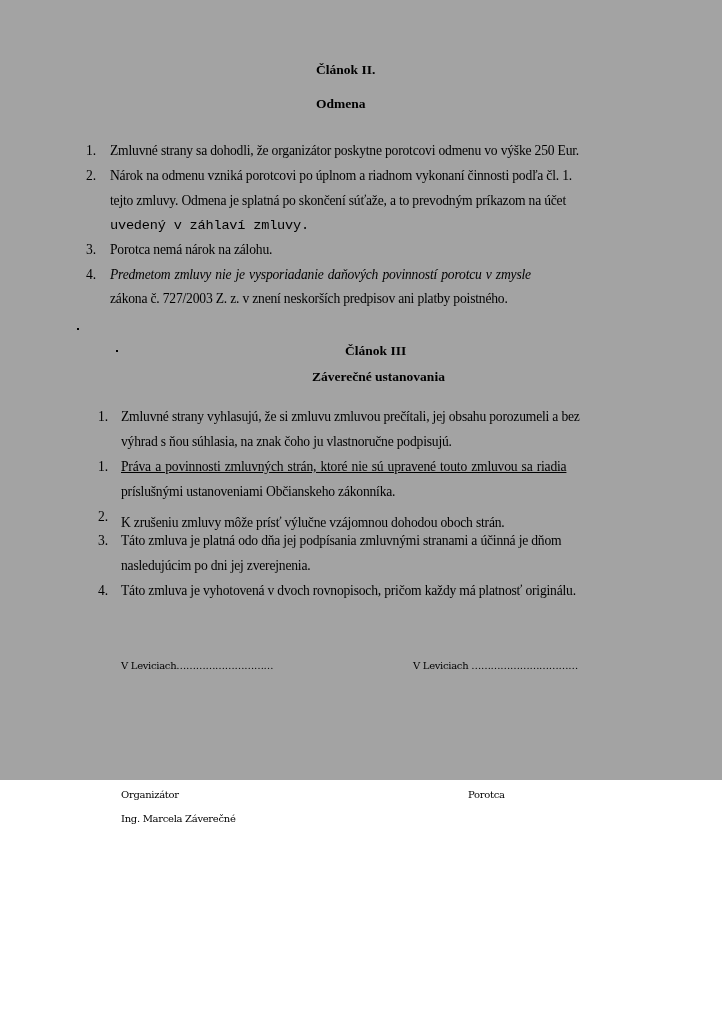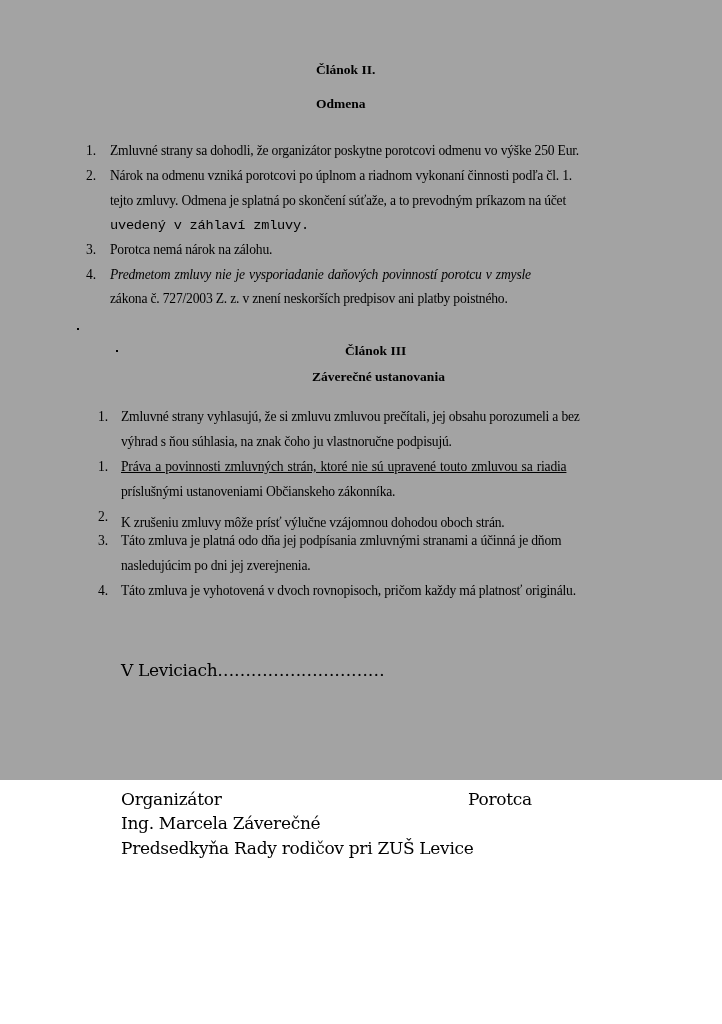--- a/index.html
+++ b/index.html
@@ -3,21 +3,21 @@
 <meta charset="utf-8">
 <style>
   html, body { margin: 0; padding: 0; background: #ffffff; }
   body { width: 722px; height: 1024px; position: relative; overflow: hidden; color: #000; }
   .page { position: absolute; left: 0; top: 0; width: 722px; height: 780px; background: #a3a3a3; }
   .serif { font-family: "Liberation Serif", serif; }
   .abs { position: absolute; white-space: nowrap; }
   .head { font-weight: bold; font-size: 13.5px; }
   .line { font-size: 13.6px; letter-spacing: -0.2px; text-align: center; }
   .num { position: absolute; font-size: 13.6px; }
-  .sig { font-family: "DejaVu Serif", serif; font-size: 17px; letter-spacing: -0.3px; }
+  .sig { font-family: "DejaVu Serif", serif; font-size: 10px; letter-spacing: -0.3px; }
   .dot { position: absolute; width: 2px; height: 2px; background: #000; }
 </style>
 </head>
 <body>
 
 <div class="page">
 
   <div class="abs serif head" style="left:316px; top:62px;">Článok II.</div>
   <div class="abs serif head" style="left:316px; top:96px;">Odmena</div>
 
@@ -69,19 +69,19 @@
       <span class="abs serif line" style="left:121px; top:533px;">Táto zmluva je platná odo dňa jej podpísania zmluvnými stranami  a účinná je dňom</span>
       <span class="abs serif line" style="left:121px; top:558px;">nasledujúcim po dni jej zverejnenia.</span>
     </div>
     <div>
       <span class="num serif" style="left:98px; top:583px;">4.</span>
       <span class="abs serif line" style="left:121px; top:583px;">Táto zmluva je vyhotovená v dvoch rovnopisoch, pričom  každy má platnosť originálu.</span>
     </div>
   </div>
 
   <div class="abs sig" style="left:121px; top:660px;">V Leviciach…………………………</div>
+  <div class="abs sig" style="left:413px; top:660px;">V  Leviciach ……………………………</div>
 
   <div class="abs sig" style="left:121px; top:789px;">Organizátor</div>
   <div class="abs sig" style="left:468px; top:789px;">Porotca</div>
   <div class="abs sig" style="left:121px; top:813px;">Ing. Marcela Záverečné</div>
-  <div class="abs sig" style="left:121px; top:838px;">Predsedkyňa Rady rodičov pri ZUŠ Levice</div>
 
 </div>
 
 </body></html>

